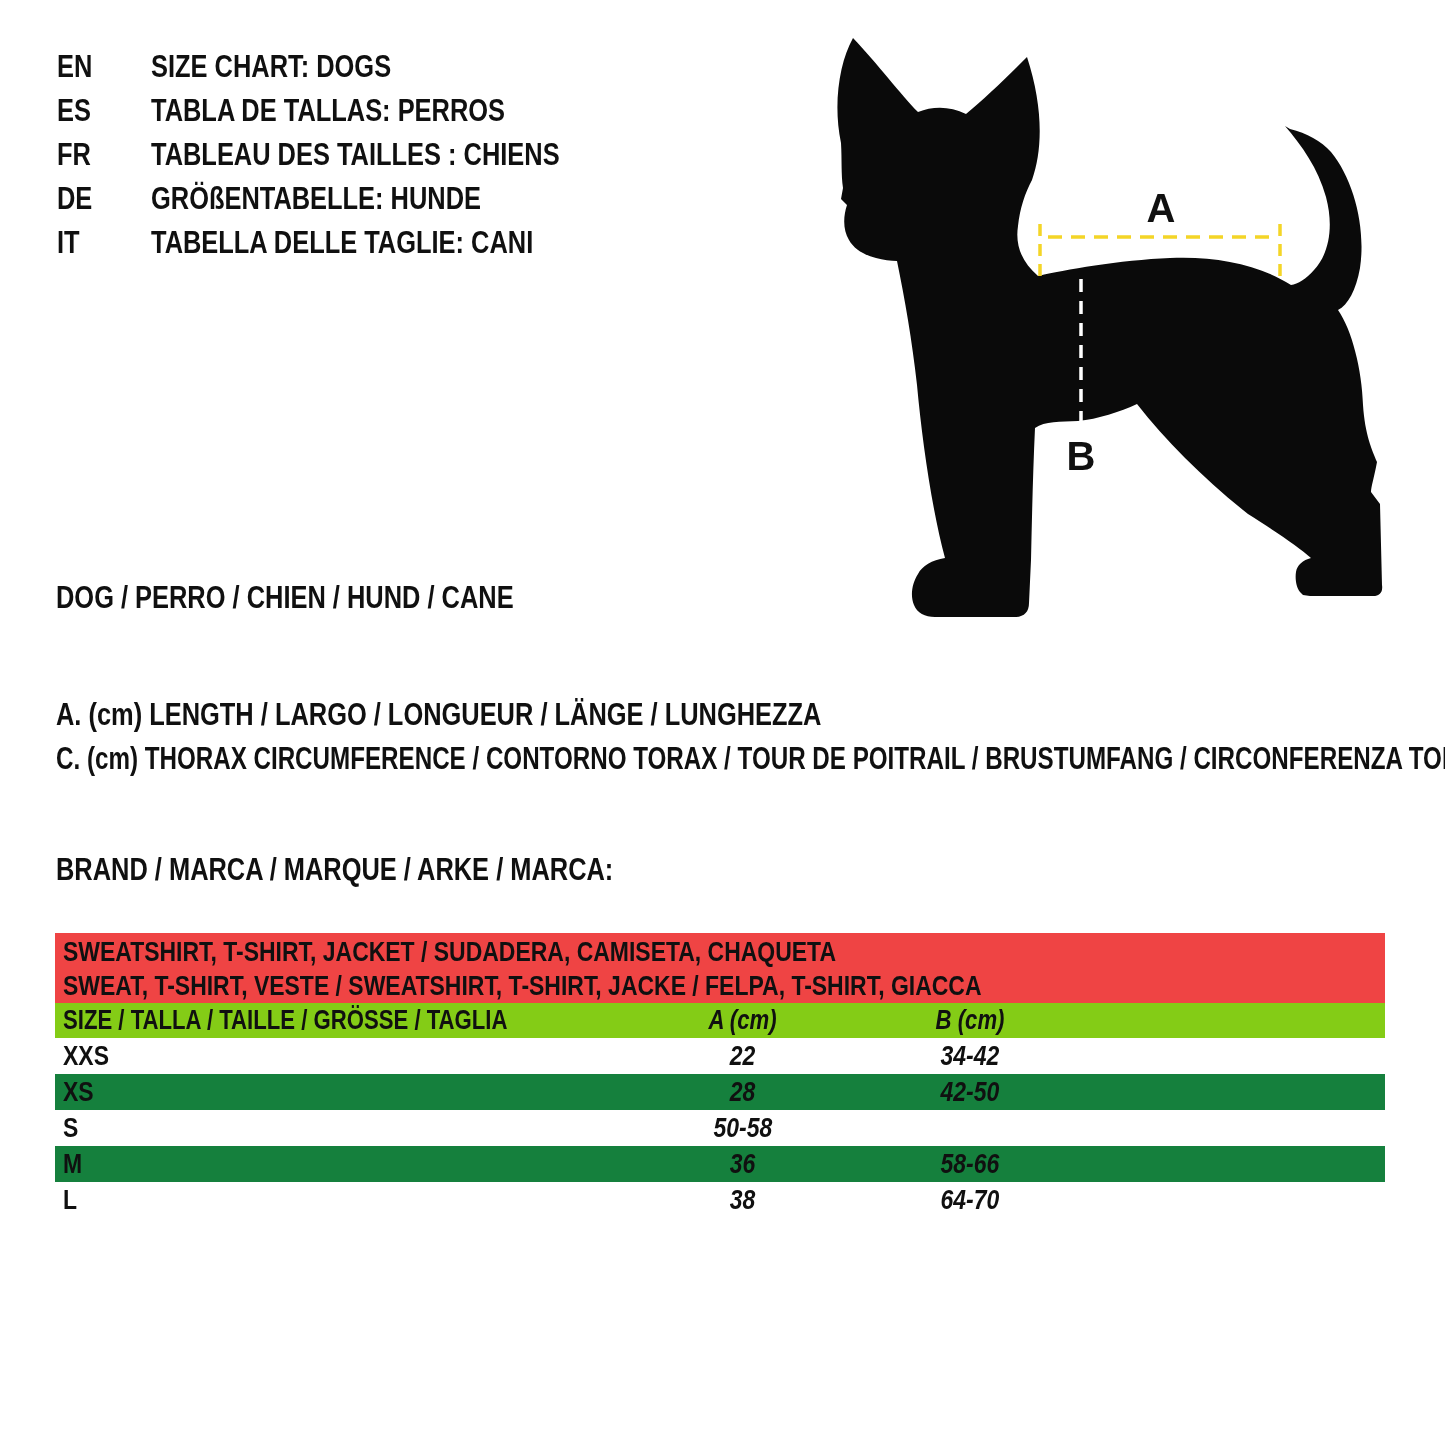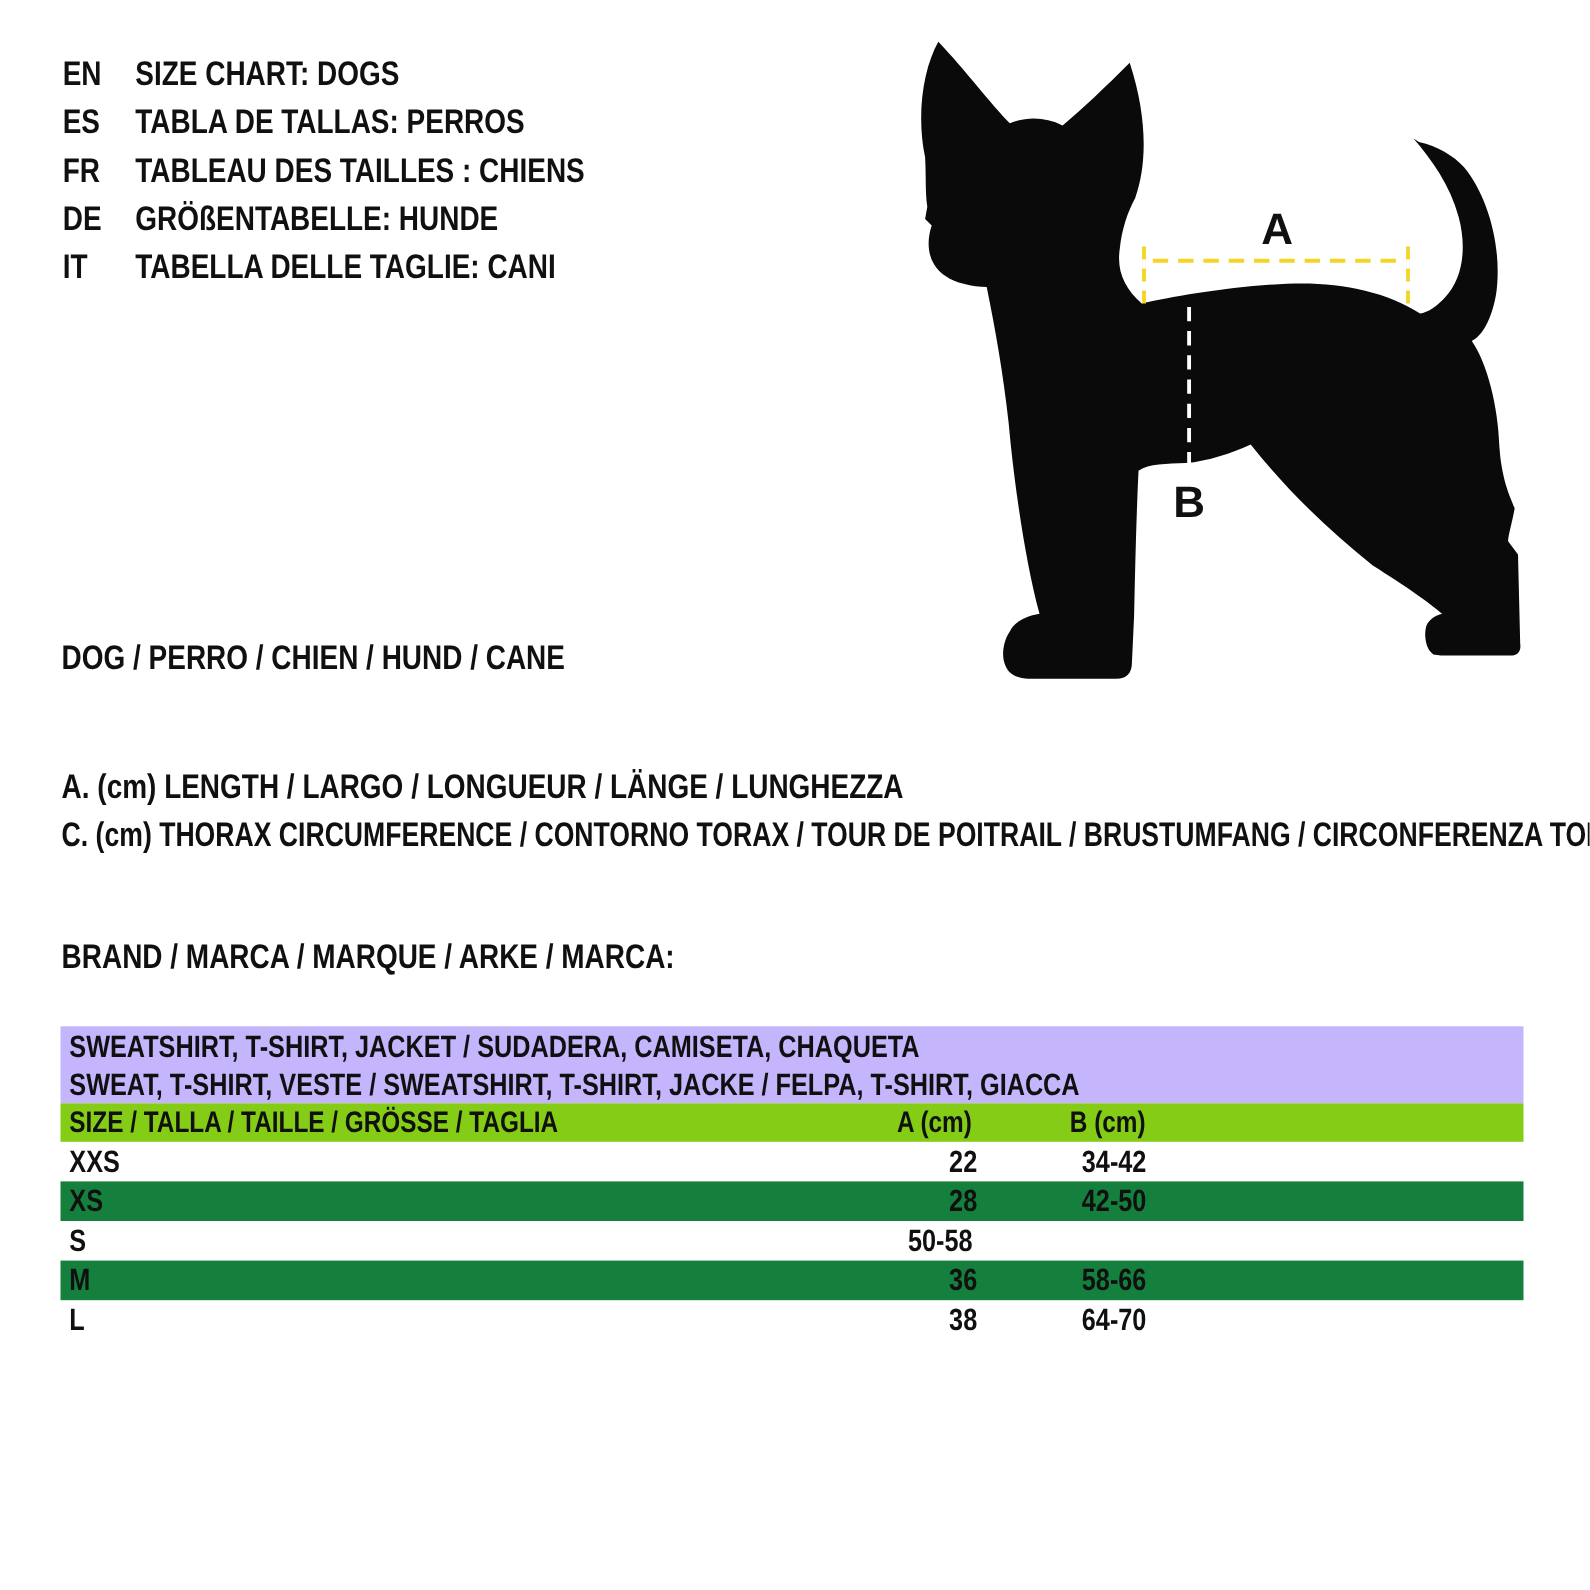--- a/index.html
+++ b/index.html
@@ -9,43 +9,43 @@
     -webkit-font-smoothing:antialiased;
   }
   .sheet{position:absolute;inset:0;}
   
   .cond{display:inline-block;transform:scaleX(0.82);transform-origin:0 50%;white-space:nowrap;}
   .cond-c{display:inline-block;transform:scaleX(0.82);transform-origin:50% 50%;white-space:nowrap;}
   .cond-x{display:inline-block;transform:scaleX(0.78);transform-origin:0 50%;white-space:nowrap;}
 
   
   .lang-block{position:absolute;left:57px;top:45px;font-size:31px;line-height:44px;font-weight:bold;}
-  .lang-row{display:flex;}
+  .lang-row{display:flex;gap:28px;}
   .lang-code{width:66px;flex:0 0 66px;}
 
   
   .dog-figure{position:absolute;left:0;top:0;width:1445px;height:1445px;pointer-events:none;}
   .measure-label{font-family:"Liberation Sans",sans-serif;font-weight:bold;font-size:40px;fill:#101010;}
 
   
   .caption{position:absolute;left:56px;top:567px;font-size:31px;font-weight:bold;margin-top:13px;}
   .note-a{position:absolute;left:56px;top:697px;font-size:31px;font-weight:bold;}
   .note-c{position:absolute;left:56px;top:741px;font-size:31px;font-weight:bold;}
   .brand{position:absolute;left:56px;top:825px;font-size:31px;font-weight:bold;margin-top:27px;}
 
   
   .size-table{position:absolute;left:55px;top:933px;width:1330px;}
-  .band{background:#c4b5fd;height:70px;padding:2px 0 0 8px;box-sizing:border-box;}
+  .band{background:#ef4444;height:70px;padding:2px 0 0 8px;box-sizing:border-box;}
   .band-line{font-size:28px;font-weight:bold;line-height:34px;}
   .trow{display:grid;grid-template-columns:540px 296px 158px auto;align-items:center;}
   .thead{background:#84cc16;height:35px;font-size:27px;font-weight:bold;}
   .drow{height:36px;font-size:28px;font-weight:bold;}
   .drow.alt{background:#15803d;}
   .c-size{padding-left:8px;text-align:left;}
-  .c-a,.c-b{text-align:right;}
+  .c-a,.c-b{text-align:center;font-style:italic;}
 </style>
 </head>
 <body>
 
 <div class="sheet">
 
   <div class="lang-block">
     <div class="lang-row">
       <span class="lang-code"><span class="cond">EN</span></span>
       <span class="cond">SIZE CHART: DOGS</span>

